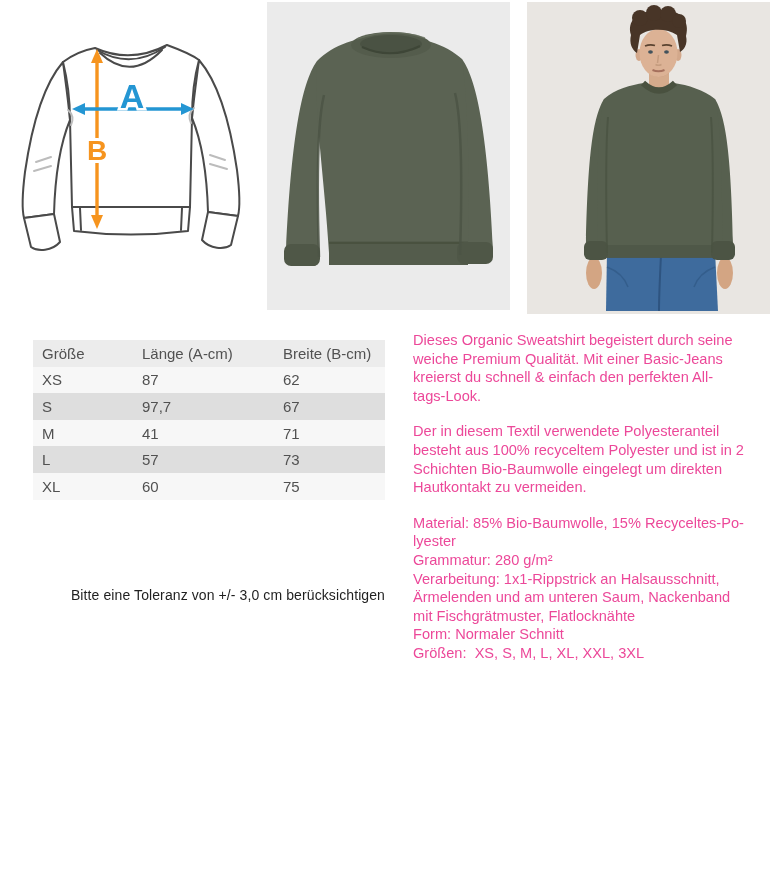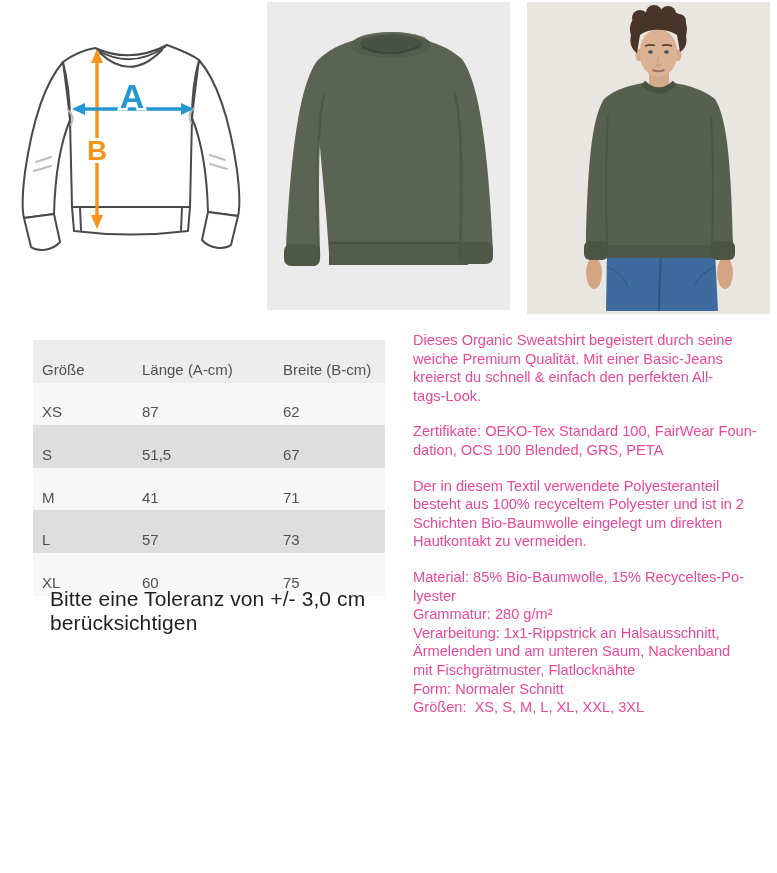--- a/index.html
+++ b/index.html
@@ -12,29 +12,29 @@
   #product-tile{left:267px;top:2px;width:243px;height:308px;background:#ebebeb;}
   #model-tile{left:527px;top:2px;width:243px;height:312px;background:#e9e6e2;}
   .tile svg{display:block;width:100%;height:100%;}
 
   table.size-table{
     position:absolute;left:33px;top:340px;width:352px;
     border-collapse:collapse;table-layout:fixed;
     font-size:15px;color:#515151;
   }
   .size-table th,.size-table td{
-    font-weight:400;text-align:left;padding:16px 0 0 9px;height:26.6px;vertical-align:middle;
+    font-weight:400;text-align:left;padding:0 0 0 9px;height:26.6px;vertical-align:middle;
   }
   .size-table thead tr{background:#ececec;}
   .size-table tbody tr:nth-child(odd){background:#f7f7f7;}
   .size-table tbody tr:nth-child(even){background:#dedede;}
 
   .tolerance{
-    position:absolute;left:50px;top:587px;width:352px;text-align:left;
-    font-size:21px;color:#1f1f1f;letter-spacing:0.1px;
+    position:absolute;left:33px;top:587px;width:352px;text-align:right;
+    font-size:14px;color:#1f1f1f;letter-spacing:0.1px;
   }
 
   .description{
     position:absolute;left:413px;top:331px;width:332px;
     font-size:14.6px;line-height:18.6px;color:#ec4899;
   }
   .description p{margin:0 0 17px 0;white-space:pre;}
 </style>
 </head>
 <body>
@@ -180,21 +180,21 @@
     </tr>
   </thead>
   <tbody>
     <tr>
         <td>XS</td>
         <td>87</td>
         <td>62</td>
       </tr>
     <tr>
         <td>S</td>
-        <td>51,5</td>
+        <td>97,7</td>
         <td>67</td>
       </tr>
     <tr>
         <td>M</td>
         <td>41</td>
         <td>71</td>
       </tr>
     <tr>
         <td>L</td>
         <td>57</td>
@@ -208,22 +208,20 @@
   </tbody>
 </table>
 
 <div class="tolerance">Bitte eine Toleranz von +/- 3,0 cm berücksichtigen</div>
 
 <div class="description">
   <p>Dieses Organic Sweatshirt begeistert durch seine
 weiche Premium Qualität. Mit einer Basic-Jeans
 kreierst du schnell &amp; einfach den perfekten All-
 tags-Look.</p>
-  <p>Zertifikate: OEKO-Tex Standard 100, FairWear Foun-
-dation, OCS 100 Blended, GRS, PETA</p>
   <p>Der in diesem Textil verwendete Polyesteranteil
 besteht aus 100% recyceltem Polyester und ist in 2
 Schichten Bio-Baumwolle eingelegt um direkten
 Hautkontakt zu vermeiden.</p>
   <p>Material: 85% Bio-Baumwolle, 15% Recyceltes-Po-
 lyester
 Grammatur: 280 g/m²
 Verarbeitung: 1x1-Rippstrick an Halsausschnitt,
 Ärmelenden und am unteren Saum, Nackenband
 mit Fischgrätmuster, Flatlocknähte

